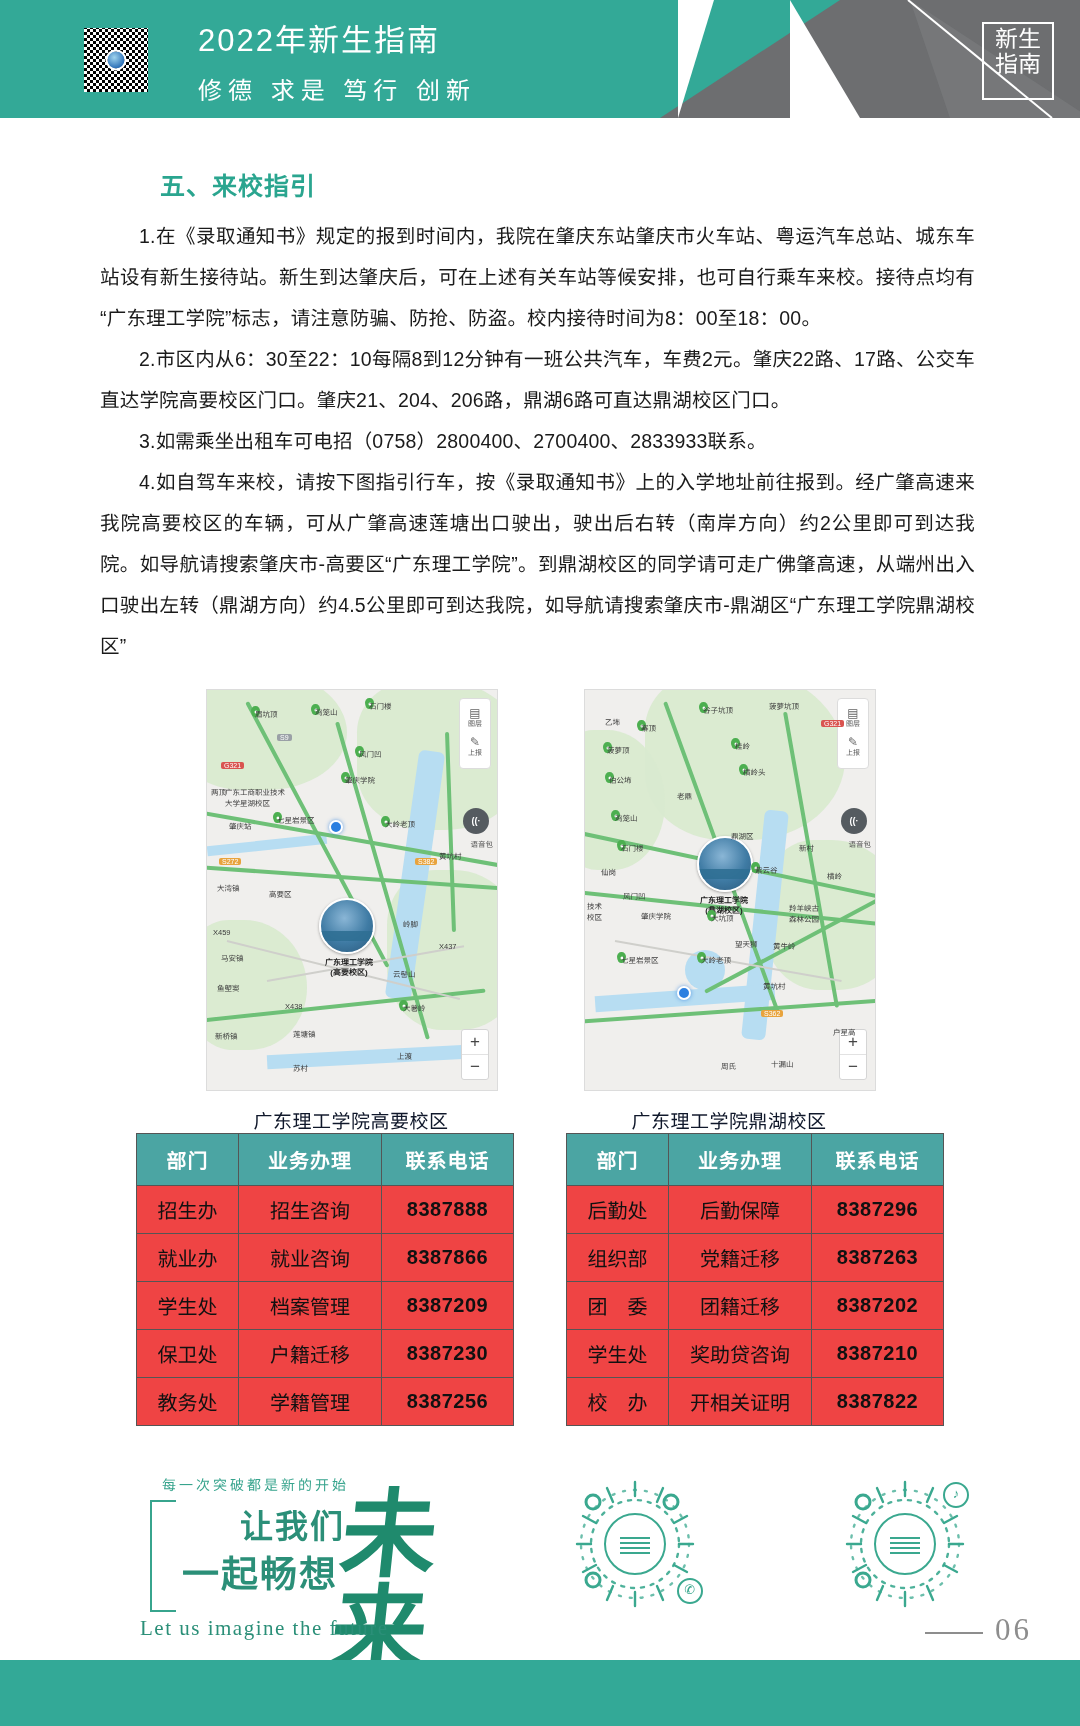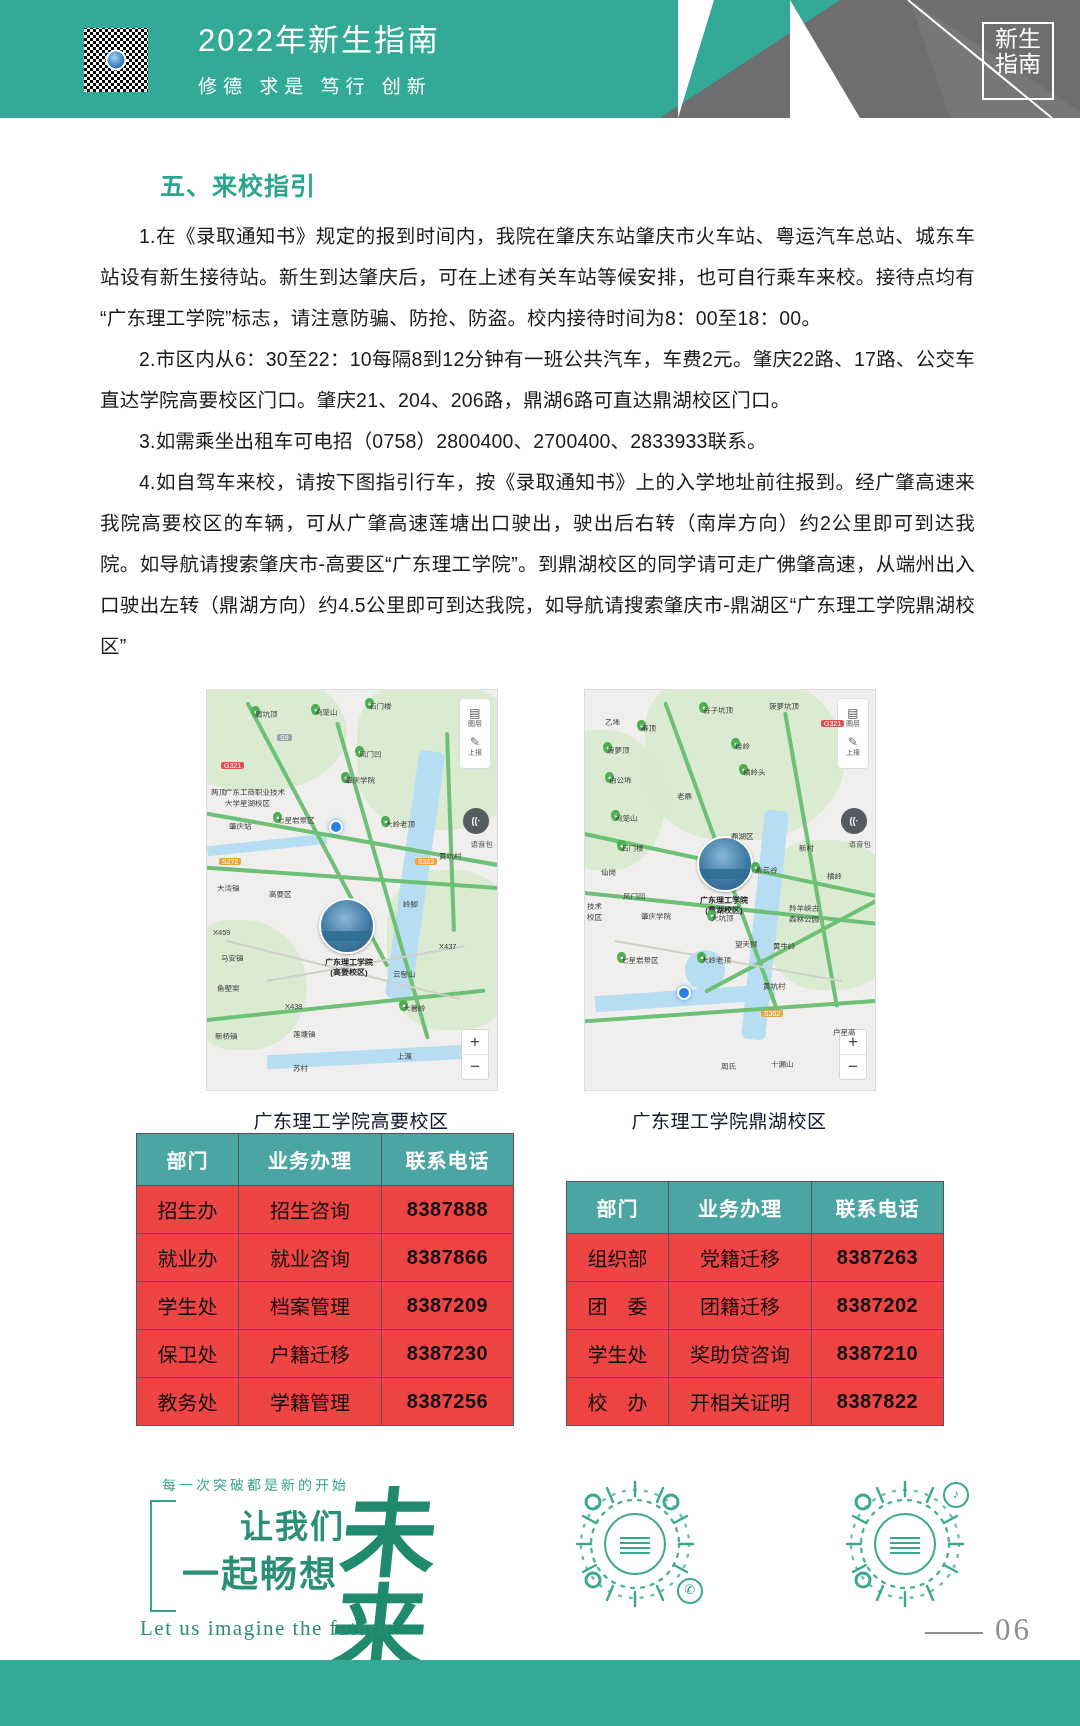--- a/index.html
+++ b/index.html
@@ -88,21 +88,21 @@
   }
   .header-title-main {
     color: #ffffff;
     font-size: 31px;
     letter-spacing: 2px;
     line-height: 1.25;
     font-weight: 400;
   }
   .header-title-sub {
     color: #ffffff;
-    font-size: 19px;
+    font-size: 24px;
     letter-spacing: 6px;
     margin-top: 10px;
     font-weight: 400;
   }
   .header-badge {
     position: absolute;
     right: 26px; top: 22px;
     width: 72px; height: 78px;
     border: 2px solid #ffffff;
     color: #ffffff;
@@ -570,21 +570,21 @@
             <div class="map-poi" style="left: 152px; top: 58px;">风门凹</div>
             <div class="map-poi" style="left: 18px; top: 96px;">广东工商职业技术<br>大学星湖校区</div>
             <div class="map-poi" style="left: 138px; top: 84px;">肇庆学院</div>
             <div class="map-poi" style="left: 22px; top: 130px;">肇庆站</div>
             <div class="map-poi" style="left: 70px; top: 124px;">七星岩景区</div>
             <div class="map-poi" style="left: 178px; top: 128px;">大岭老顶</div>
             <div class="map-poi" style="left: 232px; top: 160px;">黄坑村</div>
             <div class="map-poi" style="left: 4px; top: 96px;">两顶</div>
             <div class="map-poi" style="left: 10px; top: 192px;">大湾镇</div>
             <div class="map-poi" style="left: 62px; top: 198px;">高要区</div>
-            <div class="map-poi" style="left: 196px; top: 208px; text-align: center;">岭脚</div>
+            <div class="map-poi" style="left: 196px; top: 228px; text-align: center;">岭脚</div>
             <div class="map-poi" style="left: 6px; top: 238px;">X459</div>
             <div class="map-poi" style="left: 14px; top: 262px;">马安镇</div>
             <div class="map-poi" style="left: 232px; top: 252px;">X437</div>
             <div class="map-poi" style="left: 186px; top: 278px;">云髻山</div>
             <div class="map-poi" style="left: 10px; top: 292px;">鱼塱窦</div>
             <div class="map-poi" style="left: 78px; top: 312px;">X438</div>
             <div class="map-poi" style="left: 196px; top: 312px;">大薯岭</div>
             <div class="map-poi" style="left: 8px; top: 340px;">新桥镇</div>
             <div class="map-poi" style="left: 86px; top: 338px;">莲塘镇</div>
             <div class="map-poi" style="left: 190px; top: 360px;">上渡</div>
@@ -731,20 +731,25 @@
           </colgroup>
         <thead>
           <tr>
             <th>部门</th>
             <th>业务办理</th>
             <th>联系电话</th>
           </tr>
         </thead>
         <tbody>
           <tr>
+            <td>后勤处</td>
+            <td>后勤保障</td>
+            <td class="phone">8387296</td>
+          </tr>
+          <tr>
             <td>组织部</td>
             <td>党籍迁移</td>
             <td class="phone">8387263</td>
           </tr>
           <tr>
             <td>团　委</td>
             <td>团籍迁移</td>
             <td class="phone">8387202</td>
           </tr>
           <tr>

